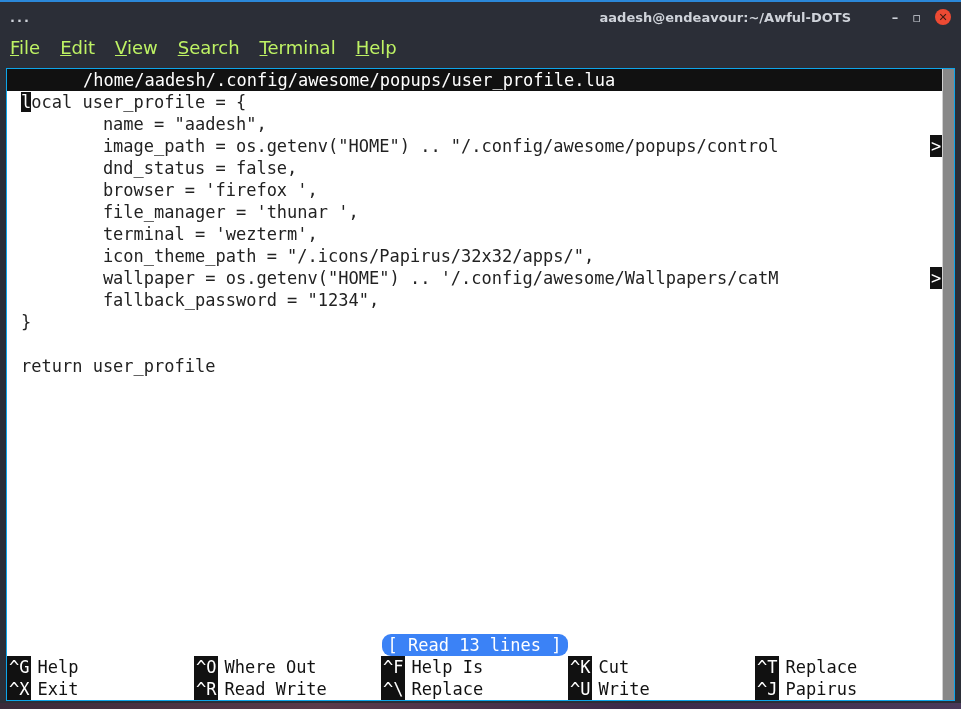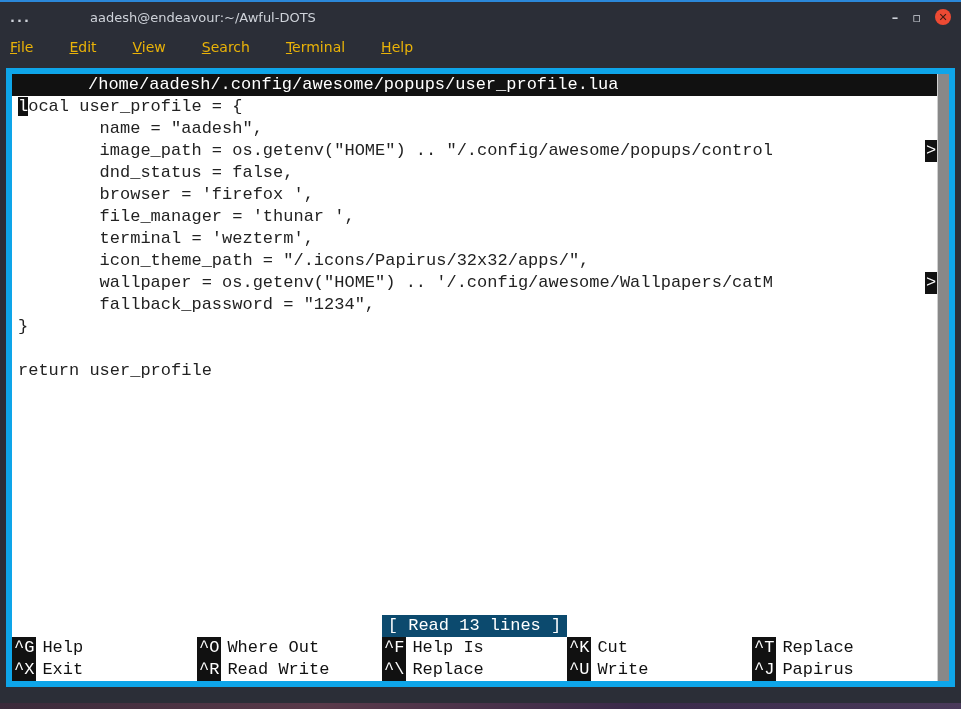--- a/index.html
+++ b/index.html
@@ -12,54 +12,53 @@
     background: #2b2e37;
     color: #cfd3da;
     display: flex;
     align-items: center;
     padding: 0 10px;
     font-family: "DejaVu Sans", "Liberation Sans", sans-serif;
     font-size: 13px;
     border-top: 2px solid #2b88d9;
   }
   .titlebar .dots { width: 80px; color: #cfd3da; font-weight: bold; letter-spacing: 2px; }
-  .titlebar .title { flex: 1; text-align: left; font-weight: 400; }
+  .titlebar .title { flex: 1; text-align: right; font-weight: 700; }
   .titlebar .controls { width: 100px; display: flex; justify-content: flex-end; gap: 14px; align-items: center; }
   .ctl-min, .ctl-max { color: #cfd3da; font-weight: bold; cursor: pointer; }
   .ctl-close {
     width: 16px; height: 16px; border-radius: 50%;
     background: #ed4a33; color: #3a1a12;
     display: flex; align-items: center; justify-content: center;
     font-size: 11px; font-weight: bold; cursor: pointer;
   }
 
   
   .menubar {
     height: 30px;
     background: #2b2e37;
     display: flex;
     align-items: center;
     padding: 0 10px;
-    gap: 36px;
+    gap: 20px;
     font-family: "DejaVu Sans", "Liberation Sans", sans-serif;
-    font-size: 14px;
-    color: #eab308;
+    font-size: 18px;
+    color: #bef264;
   }
   .menubar .menu-item { cursor: pointer; }
 
   
   .term-wrap {
     flex: 1;
-    margin: 6px 6px 16px 6px;
+    margin: 6px 6px 2px 6px;
     background: #ffffff;
     position: relative;
     display: flex;
     flex-direction: column;
-    border: 6px solid #0ea5e9;
-    font-family: Liberation Mono, monospace;
+    border: 1px solid #0ea5e9;
   }
   .term {
     flex: 1;
     position: relative;
     font-size: 17px;
     line-height: 22px;
     color: #111;
     overflow: hidden;
   }
   .scrollbar {
@@ -78,35 +77,35 @@
     white-space: pre;
   }
   .nano-header .fname { padding-left: 72px; }
 
   .code-area {
     padding: 0;
     white-space: pre;
     color: #222;
     position: relative;
   }
-  .code-line { height: 22px; line-height: 22px; padding-left: 6px; overflow: hidden; position: relative; }
+  .code-line { height: 22px; line-height: 22px; padding-left: 14px; overflow: hidden; position: relative; }
   .cursor-char { background: #111; color: #fff; }
   .eol-marker {
     position: absolute; right: 12px; top: 0;
     background: #111; color: #fff;
     width: 12px; height: 22px; line-height: 22px;
     text-align: center;
   }
 
   .status-line {
     height: 22px; line-height: 22px;
     display: flex; justify-content: center;
     white-space: pre;
   }
-  .status-pill { background: #0c4a6e; color: #fff; padding: 0 6px; }
+  .status-pill { background: #3b82f6; color: #fff; padding: 0 6px; border-radius: 9px; }
 
   .shortcuts {
     display: grid;
     grid-template-columns: repeat(5, 1fr);
     grid-template-rows: 22px 22px;
     font-size: 17px;
     line-height: 22px;
   }
   .shortcut { display: flex; align-items: center; white-space: pre; }
   .key { background: #111; color: #fff; display: inline-block; min-width: 24px; padding: 0 2px; text-align: center; }

